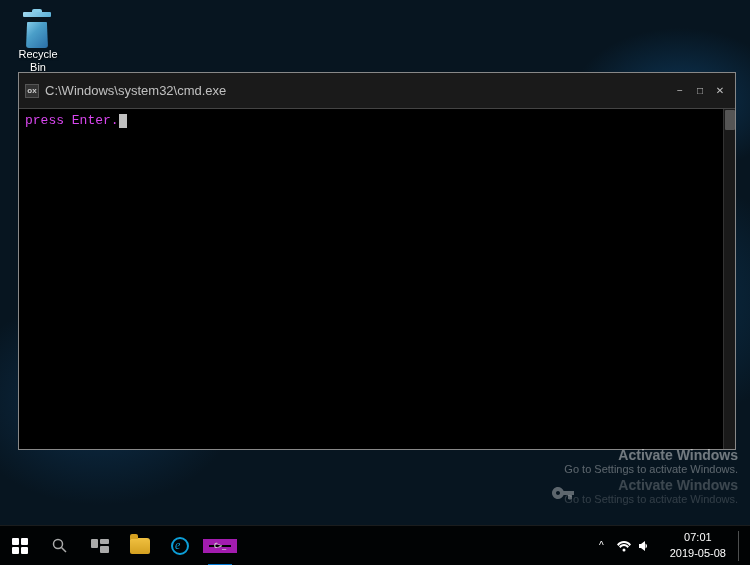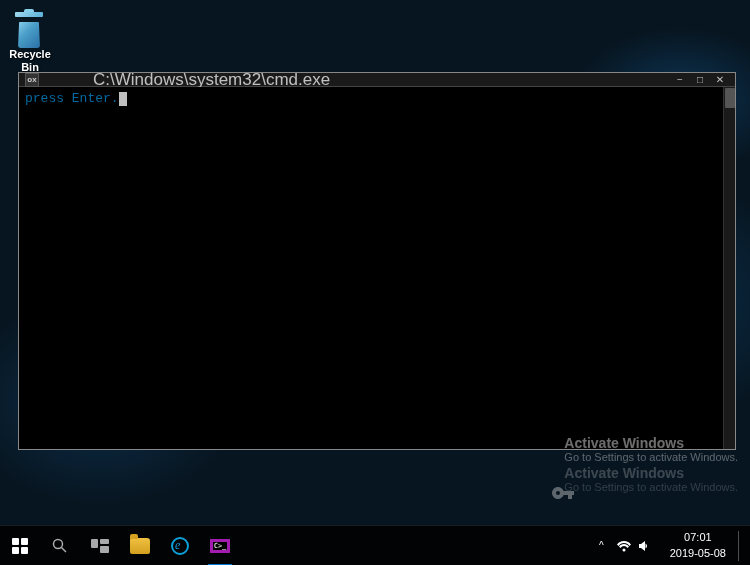--- a/index.html
+++ b/index.html
@@ -21,28 +21,27 @@
                   radial-gradient(ellipse 200px 150px at 100px 400px, #0d2e4a 0%, transparent 70%),
                   radial-gradient(ellipse 250px 200px at 400px 200px, #0c2a45 0%, transparent 60%),
                   radial-gradient(ellipse 180px 120px at 680px 100px, #0d3555 0%, transparent 60%),
                   #071520;
     }
 
     
     .desktop-icon {
       position: absolute;
       top: 8px;
-      left: 0;
+      left: 8px;
       display: flex;
       flex-direction: column;
       align-items: center;
       width: 60px;
       cursor: pointer;
       padding: 4px;
-      font-weight: bold;
     }
 
     .icon-label {
       color: #fff;
       font-size: 11px;
       text-align: center;
       text-shadow: 1px 1px 2px rgba(0,0,0,0.9);
       line-height: 1.2;
     }
 
@@ -92,21 +91,21 @@
       left: 18px;
       width: 718px;
       height: 378px;
       background: #000;
       border: 1px solid #888;
       display: flex;
       flex-direction: column;
     }
 
     .cmd-titlebar {
-      height: 14px;
+      height: 36px;
       background: #1a1a1a;
       display: flex;
       align-items: center;
       padding: 0 6px;
       flex-shrink: 0;
       border-bottom: 1px solid #444;
     }
 
     .cmd-icon {
       width: 14px;
@@ -118,23 +117,22 @@
       align-items: center;
       justify-content: center;
       font-size: 8px;
       color: #ccc;
       font-weight: bold;
       flex-shrink: 0;
     }
 
     .cmd-title-text {
       color: #c0c0c0;
-      font-size: 17px;
+      font-size: 13px;
       flex: 1;
-      margin-left: 48px;
     }
 
     .cmd-controls {
       display: flex;
       gap: 2px;
     }
 
     .cmd-btn {
       width: 18px;
       height: 14px;
@@ -178,21 +176,21 @@
       top: 4px;
       left: 6px;
       right: 14px;
       bottom: 0;
       color: #c0c0c0;
       font-family: 'Courier New', monospace;
       font-size: 13px;
     }
 
     .cmd-prompt-line {
-      color: #0369a1;
+      color: #d946ef;
       white-space: pre;
       text-align: right;
     }
 
     .cmd-cursor {
       display: inline-block;
       width: 8px;
       height: 14px;
       background: #c0c0c0;
       vertical-align: text-bottom;
@@ -200,23 +198,23 @@
     }
 
     @keyframes blink {
       0%, 50% { opacity: 1; }
       51%, 100% { opacity: 0; }
     }
 
     
     .activate-watermark {
       position: absolute;
-      bottom: 72px;
+      bottom: 60px;
       right: 12px;
-      text-align: left;
+      text-align: right;
       opacity: 0.85;
     }
 
     .activate-title {
       color: rgba(255,255,255,0.5);
       font-size: 14px;
       font-weight: 600;
     }
 
     .activate-subtitle {
@@ -330,24 +328,24 @@
       position: absolute;
       top: -1px;
       left: 2px;
       font-size: 12px;
       color: #0d9fd8;
       font-family: serif;
       font-style: italic;
     }
 
     .cmd-taskbar-icon {
-      width: 20px;
+      width: 34px;
       height: 14px;
       background: #000;
-      border: 3px solid #a21caf;
+      border: 6px solid #a21caf;
       display: flex;
       align-items: center;
       justify-content: center;
       font-size: 7px;
       color: #ccc;
       font-family: monospace;
       font-weight: bold;
     }
 
     

